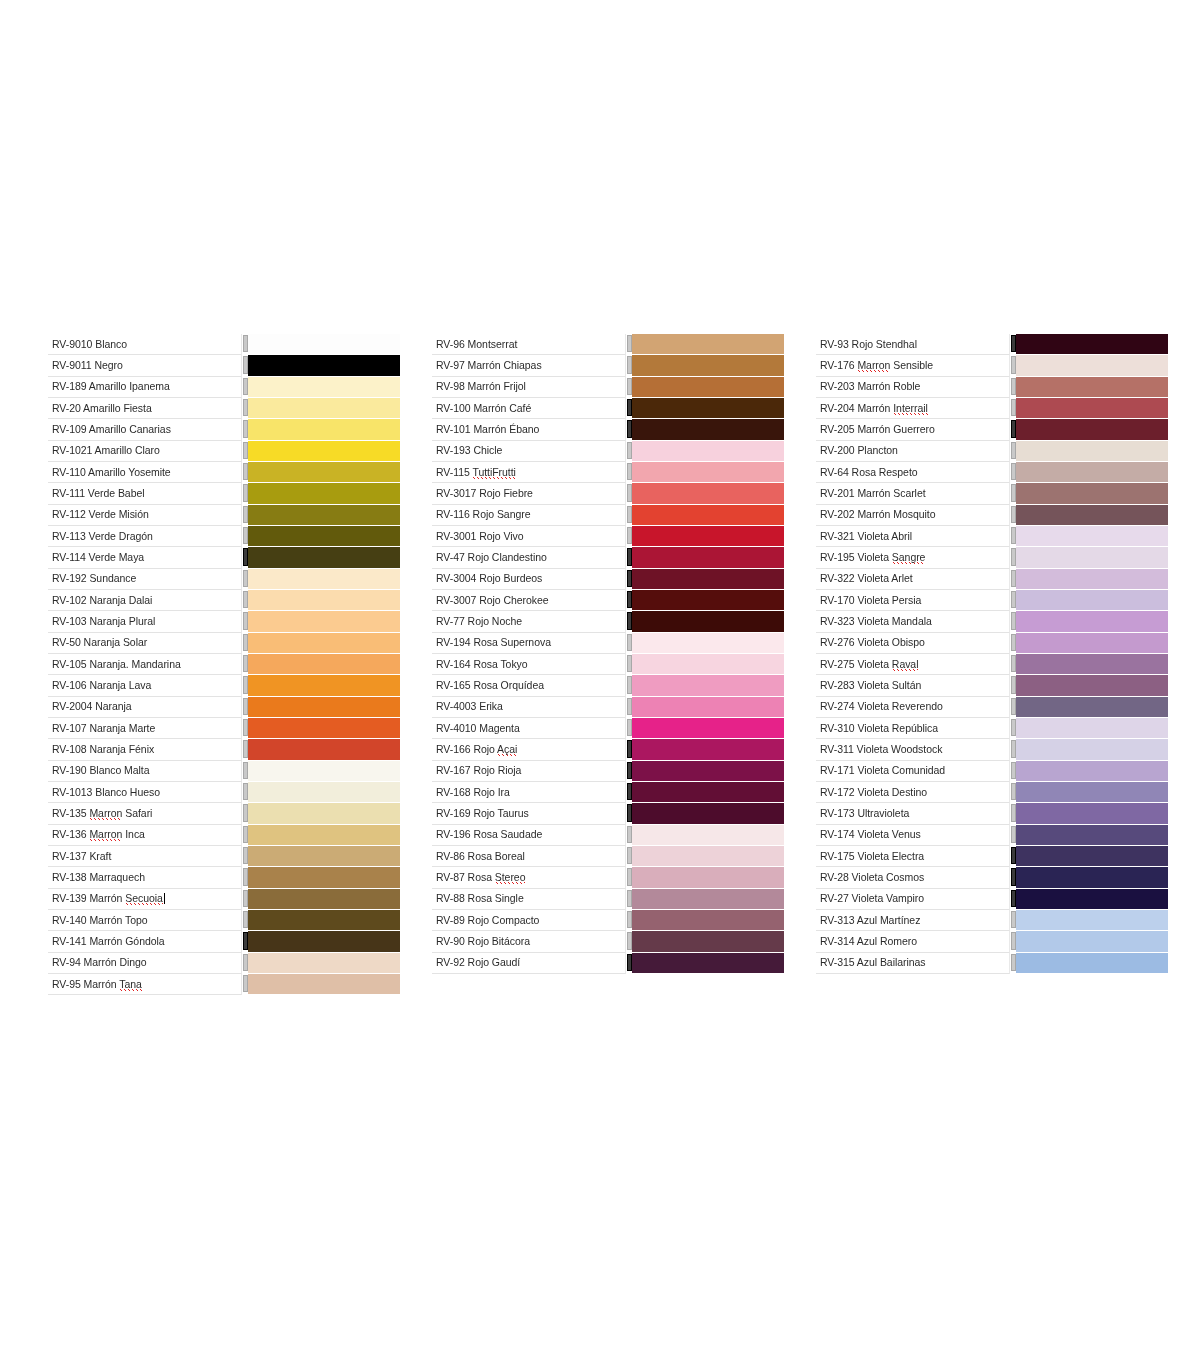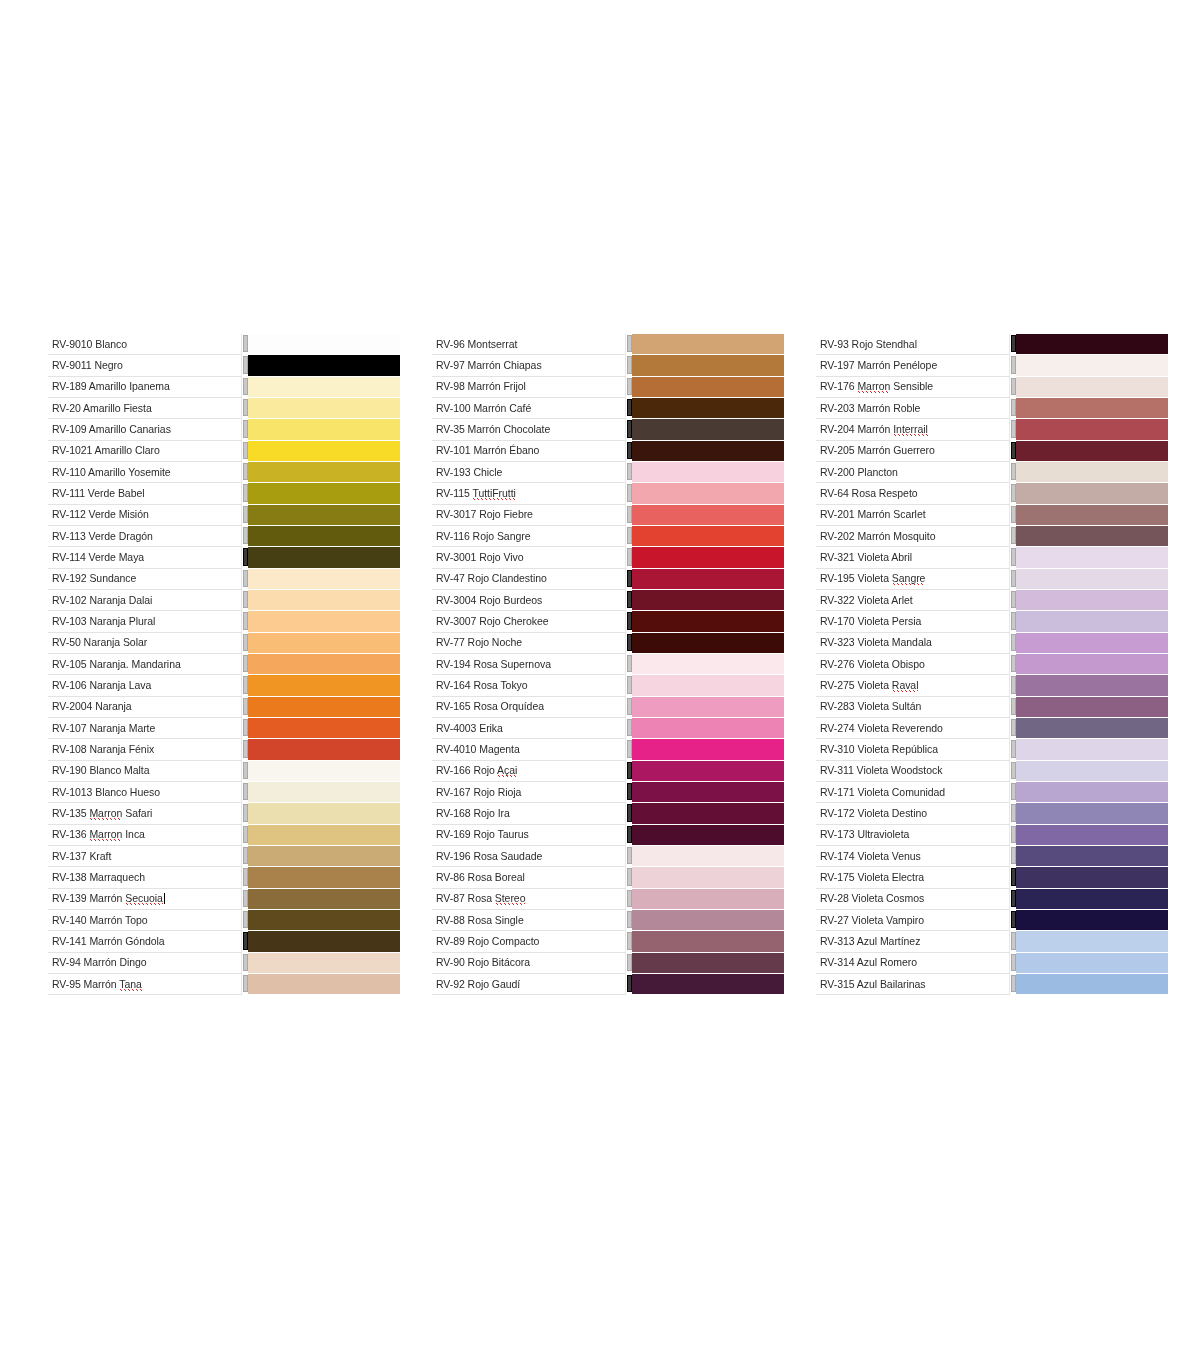--- a/index.html
+++ b/index.html
@@ -431,29 +431,20 @@
           <div class="swatch-name-cell">
             <span class="swatch-name-text">RV-100 Marrón Café</span>
           </div>
           <div class="swatch-color-cell">
             <div class="swatch-handle dark"></div>
             <div class="swatch-fill" style="background: rgb(75, 40, 9);"></div>
           </div>
         </div>
         <div class="swatch-row">
           <div class="swatch-name-cell">
-            <span class="swatch-name-text">RV-35 Marrón Chocolate</span>
-          </div>
-          <div class="swatch-color-cell">
-            <div class="swatch-handle dark"></div>
-            <div class="swatch-fill" style="background: rgb(73, 58, 52);"></div>
-          </div>
-        </div>
-        <div class="swatch-row">
-          <div class="swatch-name-cell">
             <span class="swatch-name-text">RV-101 Marrón Ébano</span>
           </div>
           <div class="swatch-color-cell">
             <div class="swatch-handle dark"></div>
             <div class="swatch-fill" style="background: rgb(57, 21, 11);"></div>
           </div>
         </div>
         <div class="swatch-row">
           <div class="swatch-name-cell">
             <span class="swatch-name-text">RV-193 Chicle</span>
@@ -681,29 +672,20 @@
         </div>
       </div>
       <div class="swatch-column">
         <div class="swatch-row">
           <div class="swatch-name-cell">
             <span class="swatch-name-text">RV-93 Rojo Stendhal</span>
           </div>
           <div class="swatch-color-cell">
             <div class="swatch-handle dark"></div>
             <div class="swatch-fill" style="background: rgb(48, 5, 20);"></div>
-          </div>
-        </div>
-        <div class="swatch-row">
-          <div class="swatch-name-cell">
-            <span class="swatch-name-text">RV-197 Marrón Penélope</span>
-          </div>
-          <div class="swatch-color-cell">
-            <div class="swatch-handle"></div>
-            <div class="swatch-fill" style="background: rgb(247, 239, 235);"></div>
           </div>
         </div>
         <div class="swatch-row">
           <div class="swatch-name-cell">
             <span class="swatch-name-text">RV-176 <span class="sp">Marron</span> Sensible</span>
           </div>
           <div class="swatch-color-cell">
             <div class="swatch-handle"></div>
             <div class="swatch-fill" style="background: rgb(237, 223, 217);"></div>
           </div>

